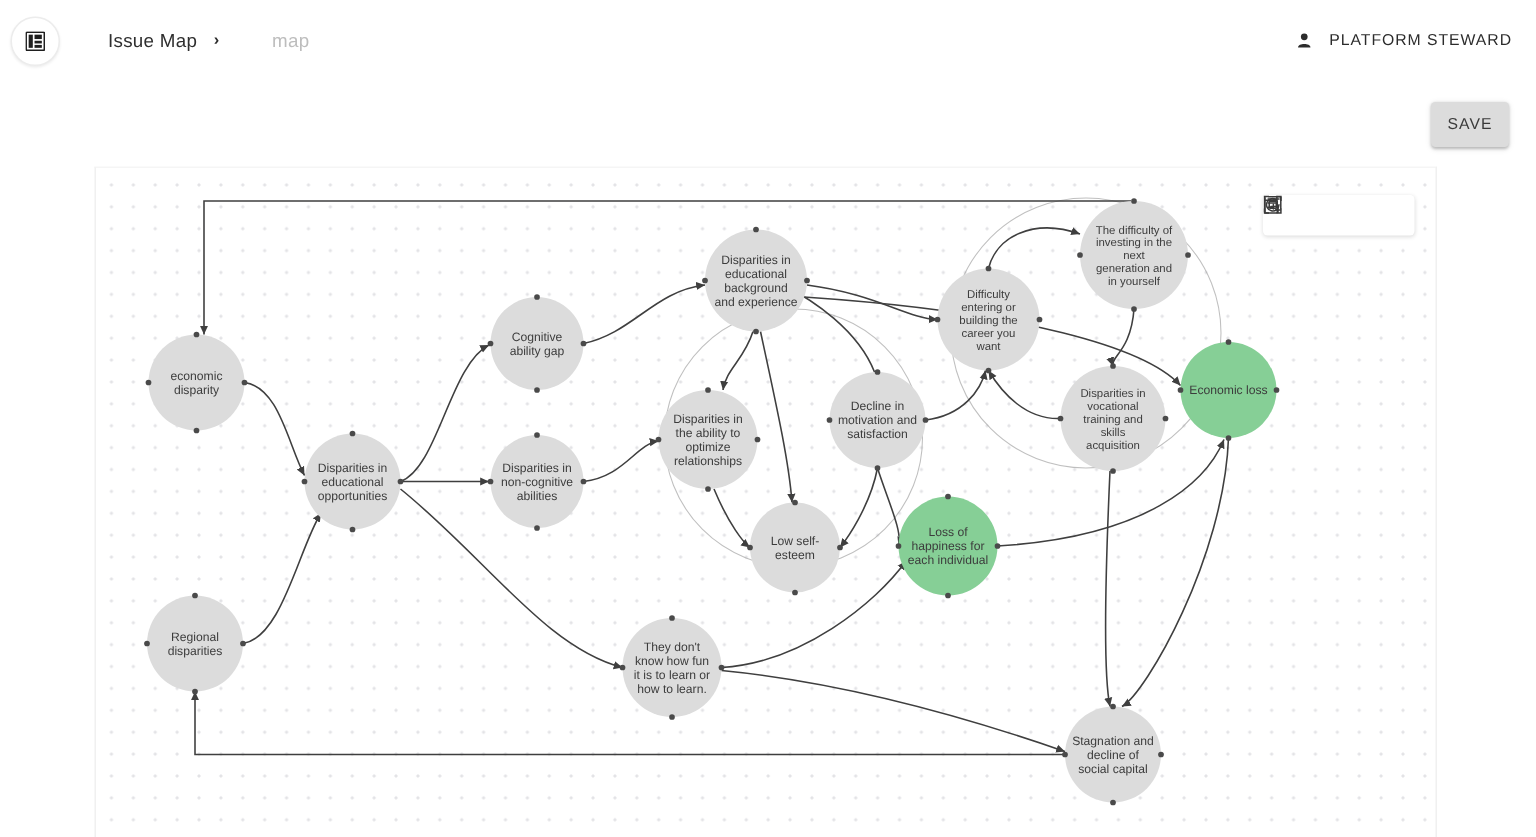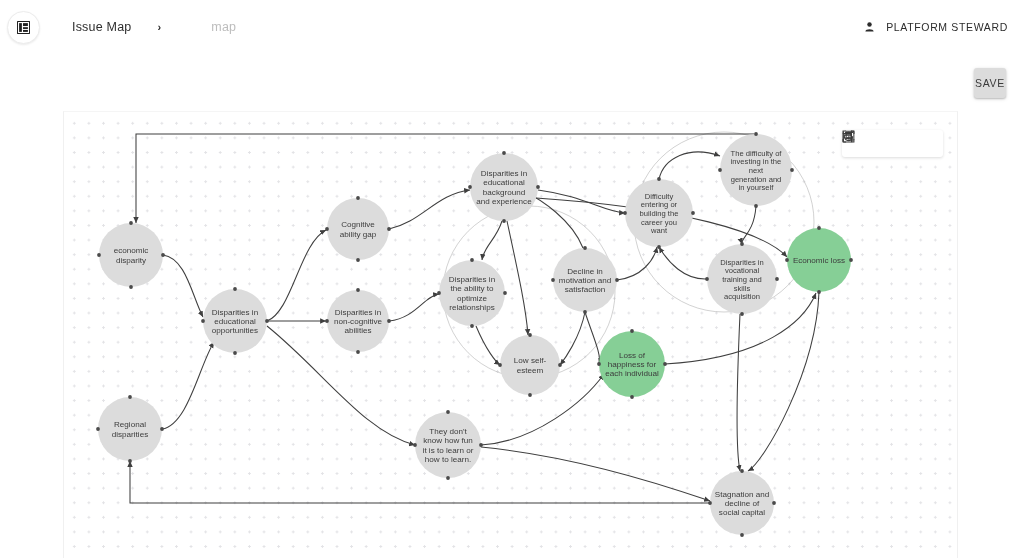--- a/index.html
+++ b/index.html
@@ -20,37 +20,37 @@
     position:absolute; left:7px; top:11px; width:33px; height:33px;
     border-radius:50%; background:#fff;
     border:1px solid #ececec;
     box-shadow:0 1px 2px rgba(0,0,0,.08);
     display:flex; align-items:center; justify-content:center;
     cursor:pointer;
   }
   .logo-btn svg{ display:block; }
   .breadcrumb{
     position:absolute; left:72px; top:20px;
-    display:flex; align-items:center; gap:26px;
+    display:flex; align-items:center; gap:11px;
     font-size:12.5px; letter-spacing:.2px;
   }
   .crumb-root{ color:#2e2e2e; }
   .crumb-sep{ color:#2b2b2b; font-size:11px; font-weight:700; }
   .crumb-current{ color:#bdbdbd;margin-left:24px; }
   .user{
     position:absolute; right:16px; top:21px;
     display:flex; align-items:center; gap:12px;
     font-size:10.5px; letter-spacing:.65px; color:#2c2c2c;
   }
   .user svg{ display:block; }
 
   
   .save-btn{
     position:absolute; right:18px; top:68px;
-    width:32px; height:30px;
+    width:52px; height:30px;
     background:#dcdcdc; color:#3a3a3a;
     border:none; border-radius:3px;
     font-family:"Liberation Sans", sans-serif;
     font-size:10.5px; letter-spacing:.7px;
     box-shadow:0 1px 2px rgba(0,0,0,.22), 0 1px 4px rgba(0,0,0,.10);
     cursor:pointer;
   }
 
   
   .canvas{

